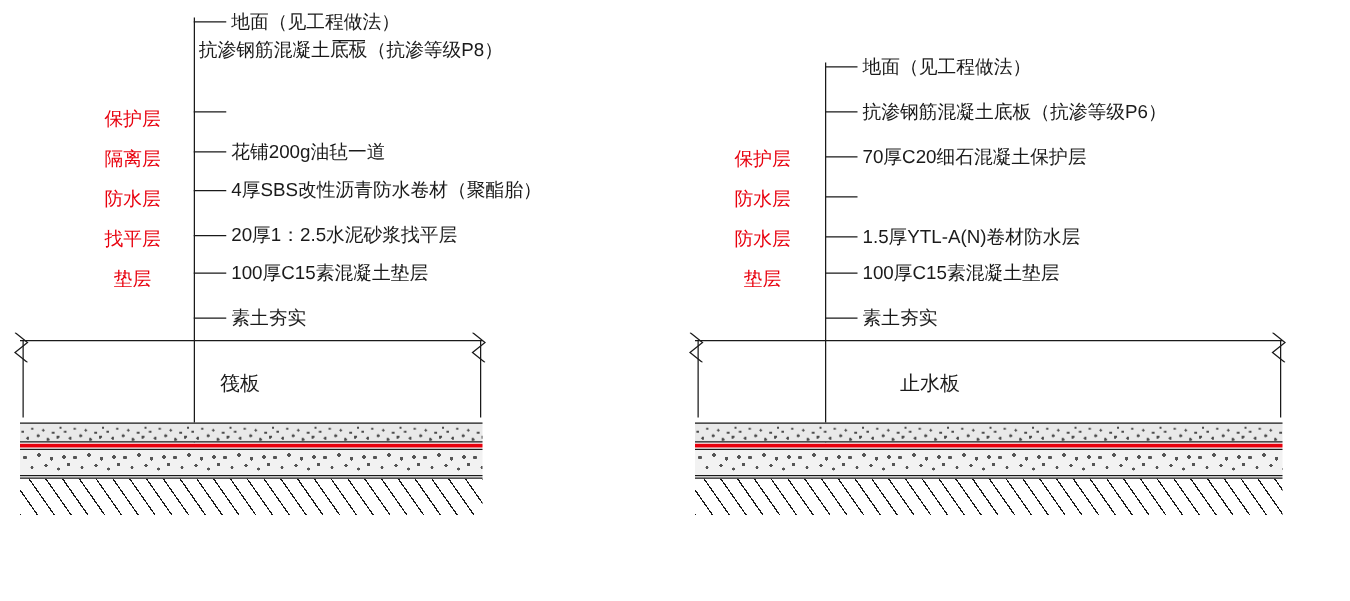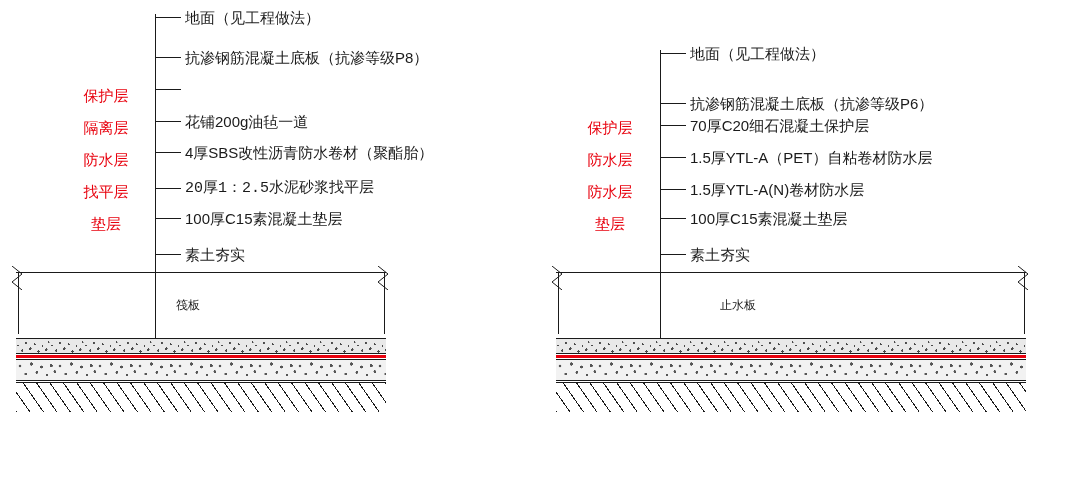--- a/index.html
+++ b/index.html
@@ -65,21 +65,21 @@
     background: #1a1a1a;
   }
   .hline {
     position: absolute;
     height: 1px;
     background: #1a1a1a;
   }
 
   .slab-name {
     position: absolute;
-    font-size: 12px;
+    font-size: 16px;
     color: #1a1a1a;
     white-space: nowrap;
   }
 
   .caption {
     position: absolute;
     font-size: 20px;
     font-weight: bold;
     color: #1a1a1a;
     white-space: nowrap;
@@ -148,36 +148,36 @@
 <div class="stage">
 
   <div class="detail" id="detail-1">
 
     <div class="vline" style="left:155px; top:14px; height:340px;"></div>
 
     <div class="leader-row" style="left:155px; top:6px;">
       <div class="leader-dash"></div>
       <div class="leader-label">地面（见工程做法）</div>
     </div>
-    <div class="leader-row" style="left:155px; top:46px;">
+    <div class="leader-row" style="left:155px; top:32px;flex-direction:column;">
       <div class="leader-dash"></div>
       <div class="leader-label">抗渗钢筋混凝土底板（抗渗等级P8）</div>
     </div>
     <div class="leader-row" style="left:155px; top:78px;">
       <div class="leader-dash"></div>
     </div>
     <div class="leader-row" style="left:155px; top:110px;">
       <div class="leader-dash"></div>
       <div class="leader-label">花铺200g油毡一道</div>
     </div>
     <div class="leader-row" style="left:155px; top:141px;">
       <div class="leader-dash"></div>
       <div class="leader-label">4厚SBS改性沥青防水卷材（聚酯胎）</div>
     </div>
-    <div class="leader-row" style="left:155px; top:177px;font-family:Liberation Mono, monospace;">
+    <div class="leader-row" style="left:155px; top:177px;">
       <div class="leader-dash"></div>
       <div class="leader-label">20厚1：2.5水泥砂浆找平层</div>
     </div>
     <div class="leader-row" style="left:155px; top:207px;">
       <div class="leader-dash"></div>
       <div class="leader-label">100厚C15素混凝土垫层</div>
     </div>
     <div class="leader-row" style="left:155px; top:243px;">
       <div class="leader-dash"></div>
       <div class="leader-label">素土夯实</div>
@@ -212,31 +212,30 @@
   </div>
 
   <div class="detail" id="detail-2">
 
     <div class="vline" style="left:120px; top:50px; height:304px;"></div>
 
     <div class="leader-row" style="left:120px; top:42px;">
       <div class="leader-dash"></div>
       <div class="leader-label">地面（见工程做法）</div>
     </div>
-    <div class="leader-row" style="left:120px; top:92px;">
+    <div class="leader-row" style="left:120px; top:78px;">
       <div class="leader-dash"></div>
       <div class="leader-label">抗渗钢筋混凝土底板（抗渗等级P6）</div>
     </div>
     <div class="leader-row" style="left:120px; top:114px;">
       <div class="leader-dash"></div>
       <div class="leader-label">70厚C20细石混凝土保护层</div>
     </div>
     <div class="leader-row" style="left:120px; top:146px;">
       <div class="leader-dash"></div>
-      <div class="leader-label">1.5厚YTL-A（PET）自粘卷材防水层</div>
     </div>
     <div class="leader-row" style="left:120px; top:178px;">
       <div class="leader-dash"></div>
       <div class="leader-label">1.5厚YTL-A(N)卷材防水层</div>
     </div>
     <div class="leader-row" style="left:120px; top:207px;">
       <div class="leader-dash"></div>
       <div class="leader-label">100厚C15素混凝土垫层</div>
     </div>
     <div class="leader-row" style="left:120px; top:243px;">

